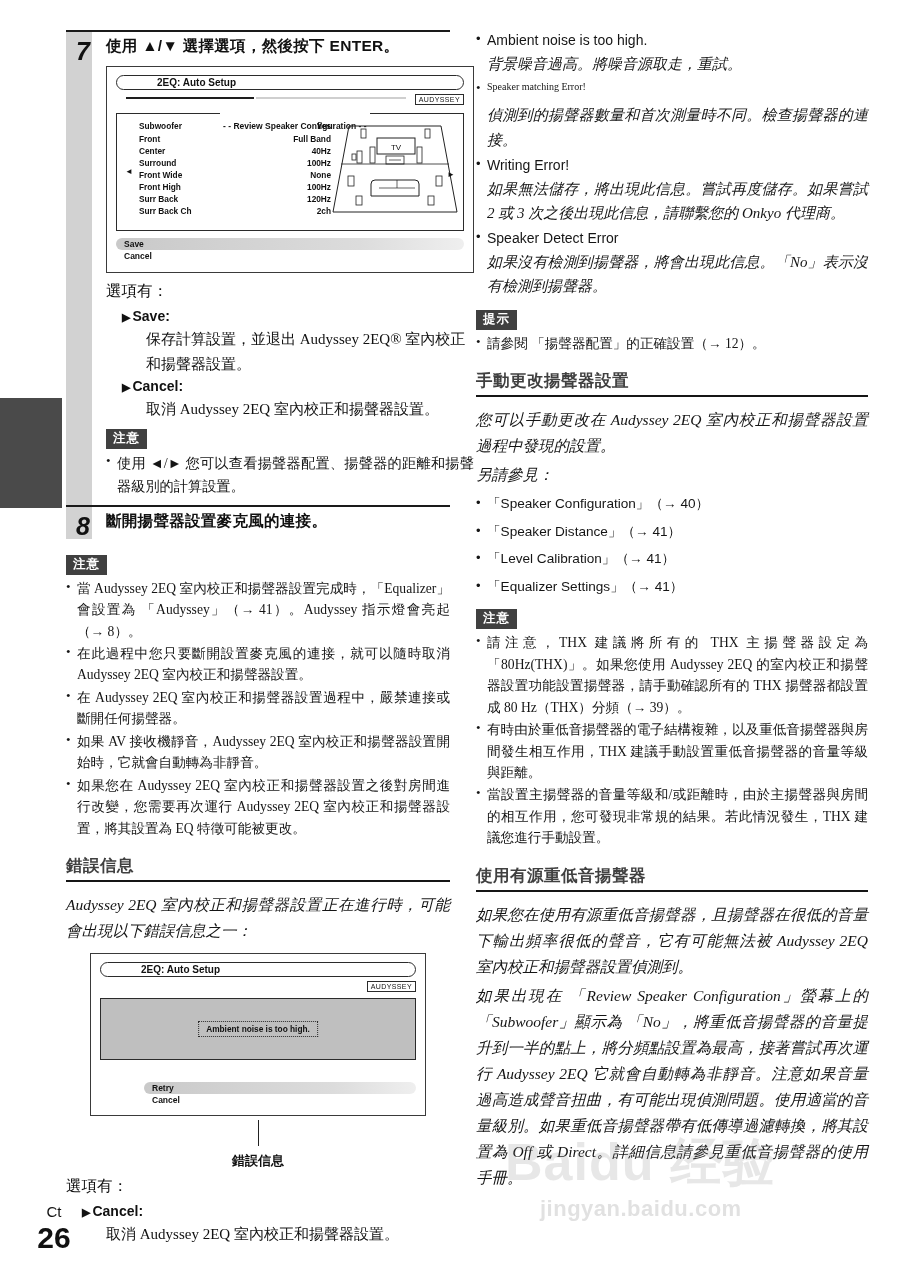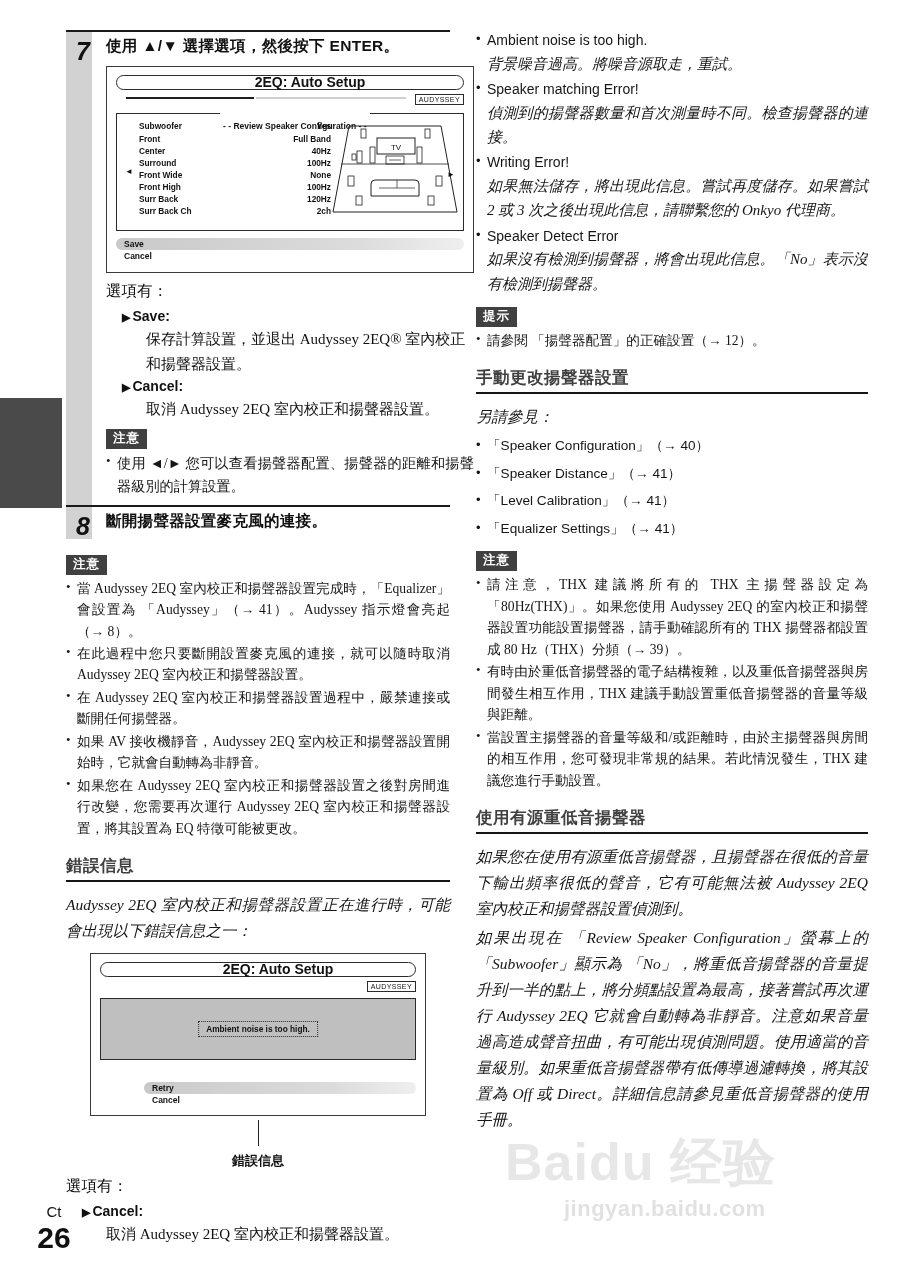--- a/index.html
+++ b/index.html
@@ -97,22 +97,22 @@
   .sec-head {
     font-family:"Liberation Sans",sans-serif; font-weight:bold;
     font-size:16.5px; color:#404040; letter-spacing:.5px;
     border-bottom:2.5px solid #151515; padding-bottom:3px; margin:16px 0 10px 0;
   }
 
   
   .osd-wrap { border:1px solid #3a3a3a; background:#fff; padding:8px 9px 10px 9px; margin:9px 0 4px 0; }
   .osd-titlebar {
     position:relative; height:15px; border:1px solid #2b2b2b; border-radius:8px;
-    font-family:"Liberation Sans",sans-serif; font-weight:bold; font-size:14px;
-    color:#111; line-height:13px; padding-left:40px;text-align:center;
+    font-family:"Liberation Sans",sans-serif; font-weight:bold; font-size:10px;
+    color:#111; line-height:13px; padding-left:40px;
   }
   .osd-subrow { position:relative; height:18px; margin-top:3px; }
   .osd-rule-left { position:absolute; left:10px; top:4px; width:128px; height:2px; background:#1e1e1e; }
   .osd-rule-right { position:absolute; left:140px; top:4px; right:58px; height:2px; background:#cfcfcf; }
   .osd-sub {
     position:absolute; left:104px; top:20px;
     font-family:"Liberation Sans",sans-serif; font-weight:bold; font-size:8.5px; color:#111;
     background:#fff; padding:8px 3px;text-align:right;
   }
   .osd-logo {
@@ -155,21 +155,21 @@
     font-size:13px; color:#111; margin-top:-2px;
   }
 
   
   .wm { position:absolute; pointer-events:none; user-select:none; }
   .wm-main {
     left:505px; top:1128px; font-family:"Liberation Sans",sans-serif;
     font-weight:bold; font-size:52px; color:rgba(120,120,120,0.18); letter-spacing:1px;
   }
   .wm-sub {
-    left:564px; top:1196px; font-family:"Liberation Sans",sans-serif;
+    left:540px; top:1196px; font-family:"Liberation Sans",sans-serif;
     font-weight:bold; font-size:22px; color:rgba(120,120,120,0.22); letter-spacing:.5px;text-align:center;
   }
 </style>
 </head>
 <body>
 
 <div class="page">
 
   <div class="edge-tab"></div>
 
@@ -339,41 +339,42 @@
   </div>
 
   <div class="col col-right">
 
     <ul class="bullets" style="list-style:none;">
       <li style="font-family:'Liberation Sans',sans-serif; font-size:14px; font-weight:500; line-height:1.55; margin-bottom:0;">Ambient noise is too high.</li>
     </ul>
     <div class="para" style="margin-left:11px; margin-bottom:3px;">背景噪音過高。將噪音源取走，重試。</div>
 
     <ul class="bullets" style="list-style:none;">
-      <li style="font-family:Liberation Sans, sans-serif; font-size:14px; font-weight:500; line-height:1.55; margin-bottom:0;">Speaker matching Error!</li>
+      <li style="font-family:Liberation Serif, serif; font-size:10px; font-weight:500; line-height:1.55; margin-bottom:9px;">Speaker matching Error!</li>
     </ul>
     <div class="para" style="margin-left:11px; margin-bottom:3px;">偵測到的揚聲器數量和首次測量時不同。檢查揚聲器的連接。</div>
 
     <ul class="bullets" style="list-style:none;">
       <li style="font-family:'Liberation Sans',sans-serif; font-size:14px; font-weight:500; line-height:1.55; margin-bottom:0;">Writing Error!</li>
     </ul>
     <div class="para" style="margin-left:11px; margin-bottom:3px;">如果無法儲存，將出現此信息。嘗試再度儲存。如果嘗試 2 或 3 次之後出現此信息，請聯繫您的 Onkyo 代理商。</div>
 
     <ul class="bullets" style="list-style:none;">
       <li style="font-family:'Liberation Sans',sans-serif; font-size:14px; font-weight:500; line-height:1.55; margin-bottom:0;">Speaker Detect Error</li>
     </ul>
     <div class="para" style="margin-left:11px; margin-bottom:3px;">如果沒有檢測到揚聲器，將會出現此信息。「No」表示沒有檢測到揚聲器。</div>
 
     <div class="badge">提示</div>
     <ul class="bullets">
       <li>請參閱 「揚聲器配置」的正確設置（→ 12）。</li>
     </ul>
 
     
     <div class="sec-head">手動更改揚聲器設置</div>
+    <div class="para lead">您可以手動更改在 Audyssey 2EQ 室內校正和揚聲器設置過程中發現的設置。</div>
     <div class="para lead">另請參見：</div>
 
     <ul class="bullets" style="margin-top:2px;">
       <li style="font-family:'Liberation Sans',sans-serif; font-size:13.6px; line-height:1.95;">「Speaker Configuration」（→ 40）</li>
       <li style="font-family:'Liberation Sans',sans-serif; font-size:13.6px; line-height:1.95;">「Speaker Distance」（→ 41）</li>
       <li style="font-family:'Liberation Sans',sans-serif; font-size:13.6px; line-height:1.95;">「Level Calibration」（→ 41）</li>
       <li style="font-family:'Liberation Sans',sans-serif; font-size:13.6px; line-height:1.95;">「Equalizer Settings」（→ 41）</li>
     </ul>
 
     <div class="badge">注意</div>

